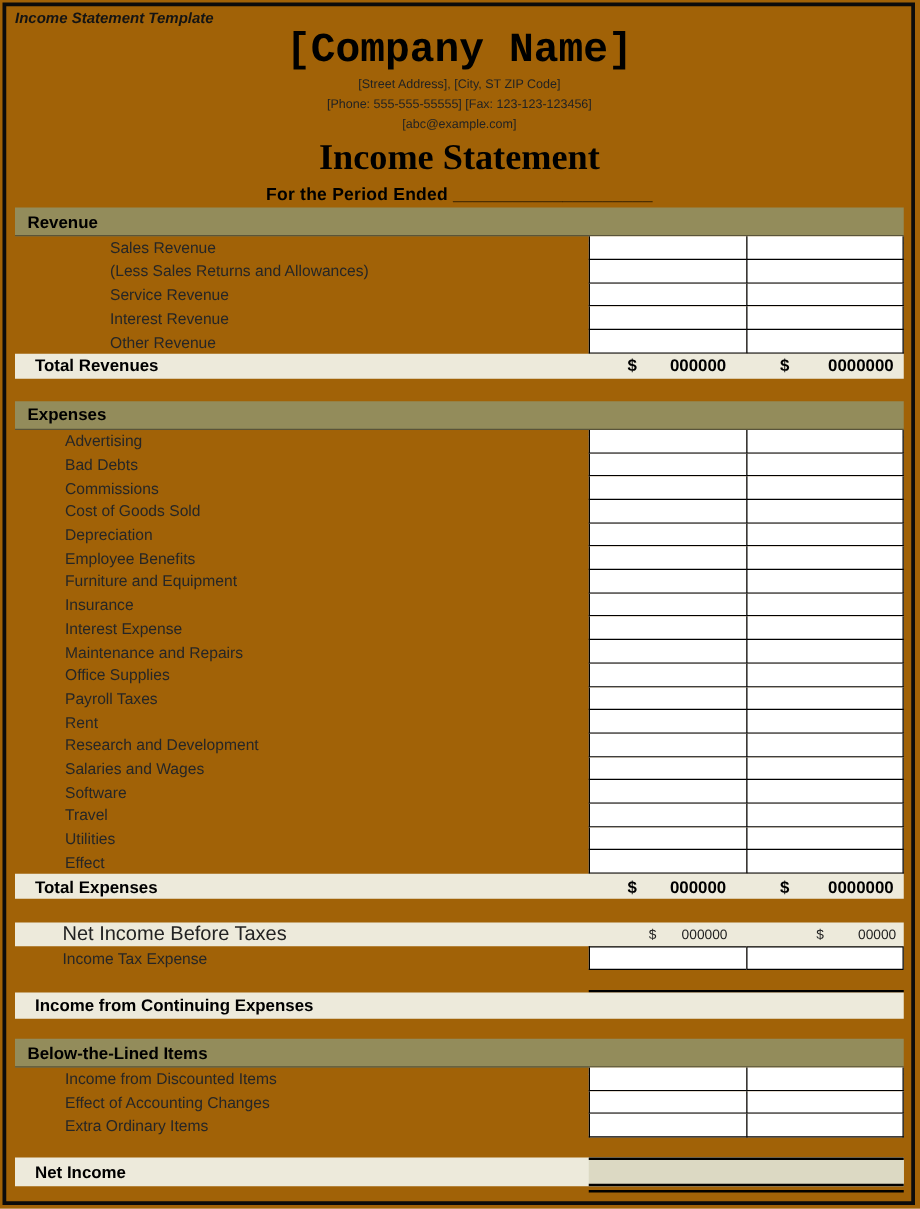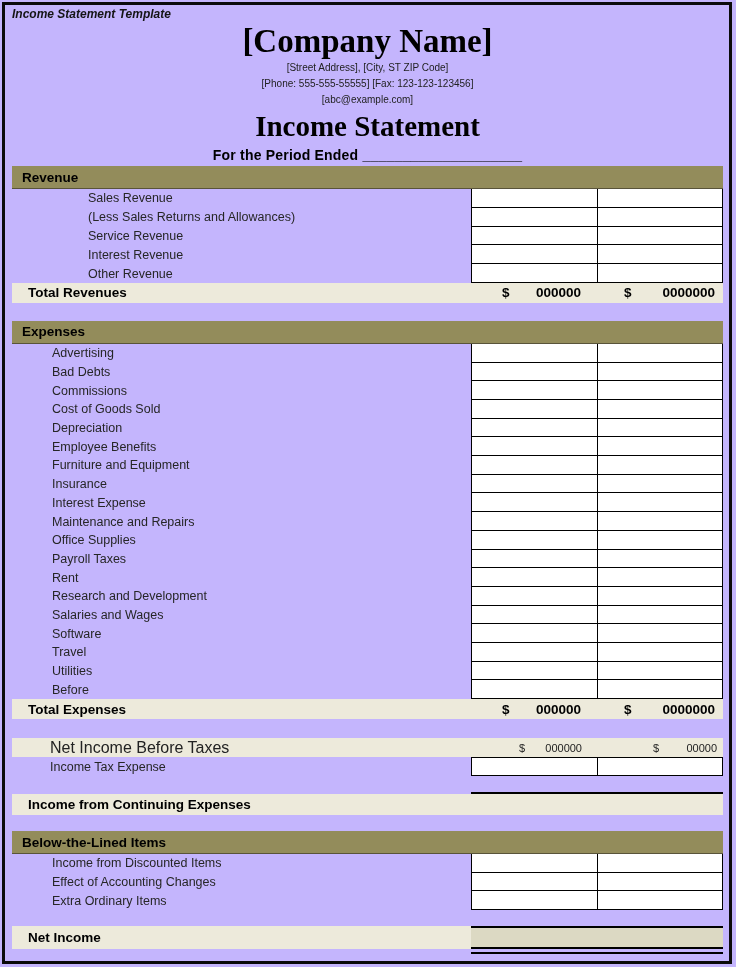--- a/index.html
+++ b/index.html
@@ -1,21 +1,21 @@
 <!DOCTYPE html>
 <html><head>
 <meta charset="utf-8">
 <style>
   html,body{margin:0;padding:0;background:#fff;}
-  .page{width:736px;height:967px;box-sizing:border-box;background:#c4b5fd;padding:2px 4px 3px 2px;font-family:"Liberation Sans",sans-serif;}
+  .page{width:736px;height:967px;box-sizing:border-box;background:#a16207;padding:2px 4px 3px 2px;font-family:"Liberation Sans",sans-serif;}
   .frame{border:3px solid #0b0b0b;height:100%;box-sizing:border-box;padding:2px 6px 0 7px;display:flex;flex-direction:column;overflow:hidden;}
 
   
   .doc-label{font-style:italic;font-weight:700;font-size:12px;height:15px;line-height:15px;color:#141414;}
-  .company{text-align:center;font-family:Liberation Serif, serif;font-weight:700;font-size:33px;line-height:38px;height:38px;color:#000;}
+  .company{text-align:center;font-family:Liberation Mono, monospace;font-weight:700;font-size:33px;line-height:38px;height:38px;color:#000;}
   .addr{text-align:center;font-size:10px;line-height:16px;height:16px;color:#222;}
   .doc-title{text-align:center;font-family:"Liberation Serif",serif;font-weight:700;font-size:29px;line-height:36px;height:36px;color:#000;}
   .period{text-align:center;font-weight:700;font-size:14px;line-height:22px;height:22px;color:#000;letter-spacing:.2px;}
 
   
   .row{display:flex;align-items:stretch;flex-shrink:0;}
   .label{flex:1;display:flex;align-items:center;font-size:12.5px;color:#262626;}
   .cells{width:252px;display:flex;flex-shrink:0;}
   .cell{width:126px;box-sizing:border-box;}
 
@@ -260,21 +260,21 @@
       </div>
     </div>
     <div class="row h-exp">
       <div class="label ind-exp">Utilities</div>
       <div class="cells">
         <div class="cell box c1"></div>
         <div class="cell box c2"></div>
       </div>
     </div>
     <div class="row h-exp">
-      <div class="label ind-exp">Before</div>
+      <div class="label ind-exp">Effect</div>
       <div class="cells">
         <div class="cell box c1"></div>
         <div class="cell box c2"></div>
       </div>
     </div>
 
     <div class="row band total">
       <div class="label">Total Expenses</div>
       <div class="cells">
         <div class="cell money c1">

